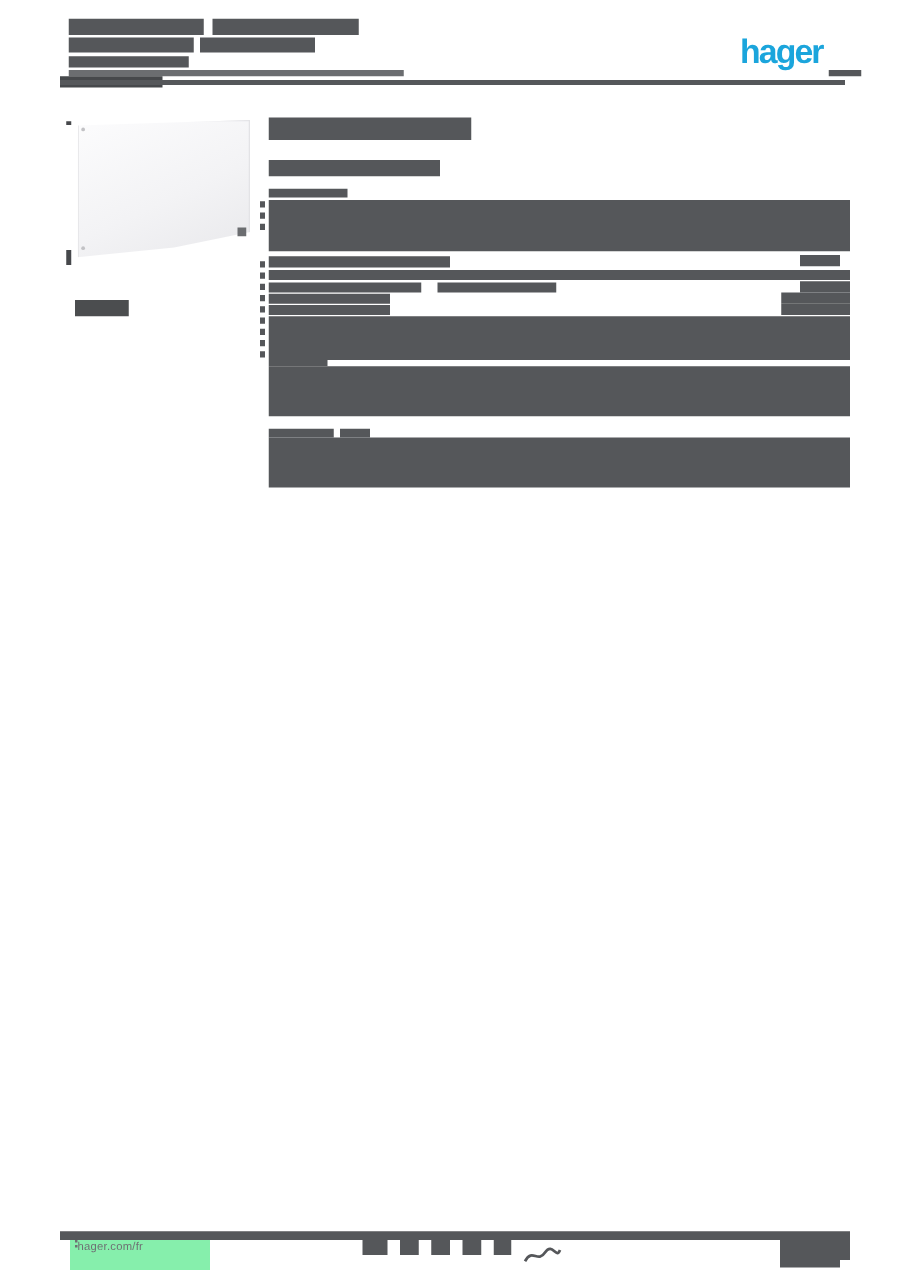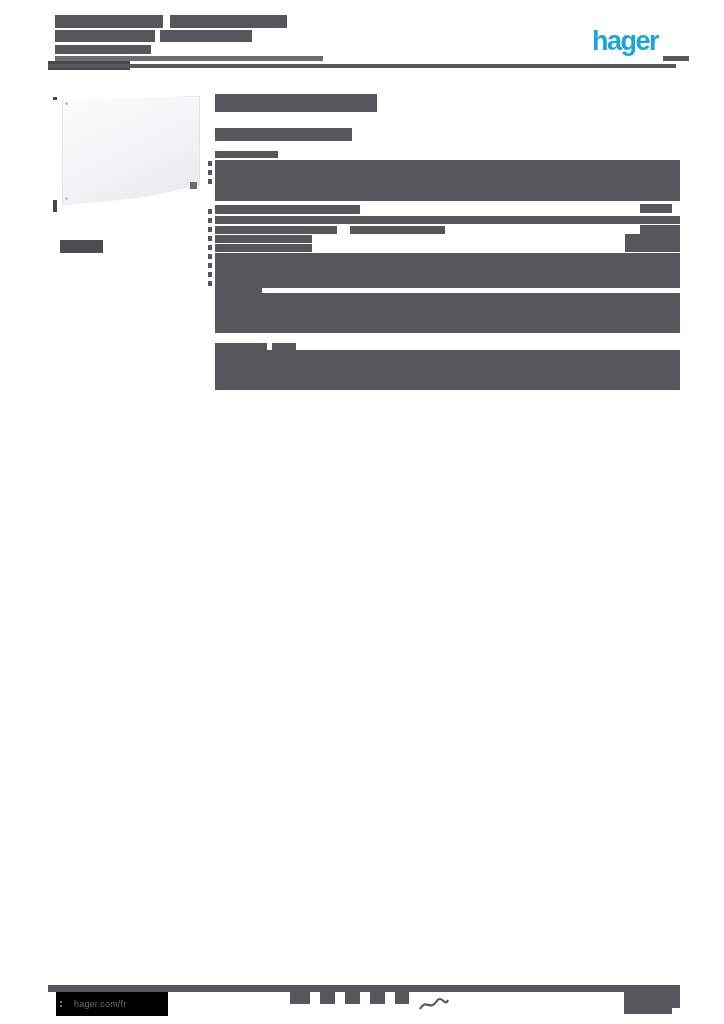--- a/index.html
+++ b/index.html
@@ -23,22 +23,22 @@
     position:absolute;inset:0;
     background:linear-gradient(155deg,#fcfcfd 0%,#f3f3f5 55%,#e8e8eb 100%);
     clip-path:polygon(0% 4%,100% 0%,100% 80%,56% 91%,0% 98%);
     box-shadow:inset 0 0 0 1px #e3e3e6;
   }
   .lock{position:absolute;left:128px;top:86px;width:7px;height:7px;background:#6b6d70;}
   .screw{position:absolute;width:3px;height:3px;border-radius:50%;background:#c2c2c5;left:3px;}
   .screw.top{top:6px;} .screw.bot{top:101px;}
   
   .site-box{
-    position:absolute;left:56px;top:992px;width:112px;height:24px;background:#000000;
-    display:flex;align-items:center;gap:12px;padding-left:4px;box-sizing:border-box;
+    position:absolute;left:56px;top:992px;width:112px;height:24px;background:#86efac;
+    display:flex;gap:0;padding-left:4px;box-sizing:border-box;
   }
   .site-text{font-size:9px;color:#6e7073;letter-spacing:0.2px;}
   .site-dots{display:flex;flex-direction:column;gap:2px;}
   .site-dots i{width:2px;height:2px;background:#6e7073;display:block;}
   .sig{position:absolute;left:418px;top:994px;}
 </style>
 </head>
 <body>
 
 <div class="page" style="--ink: #55575a;">

